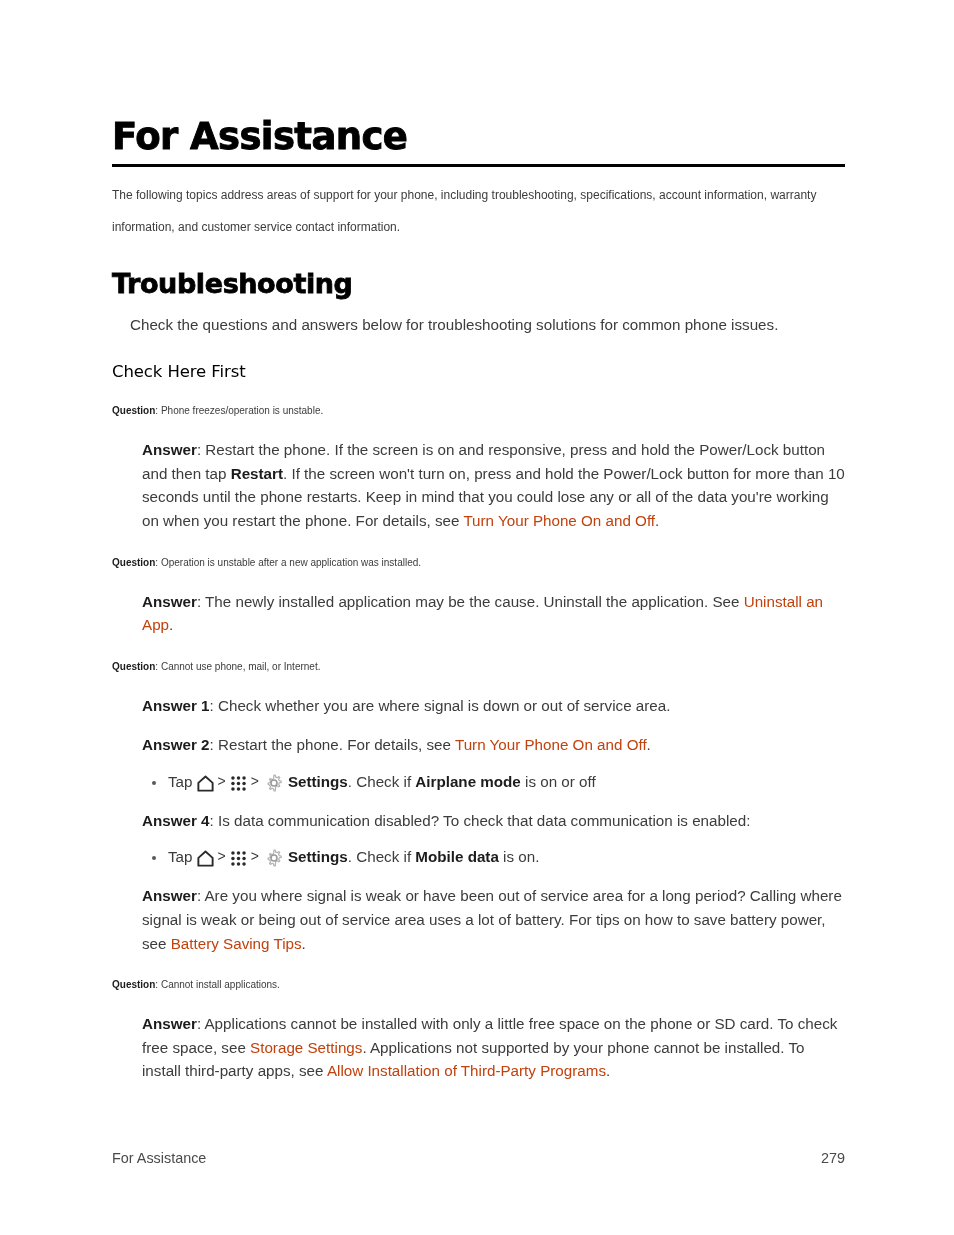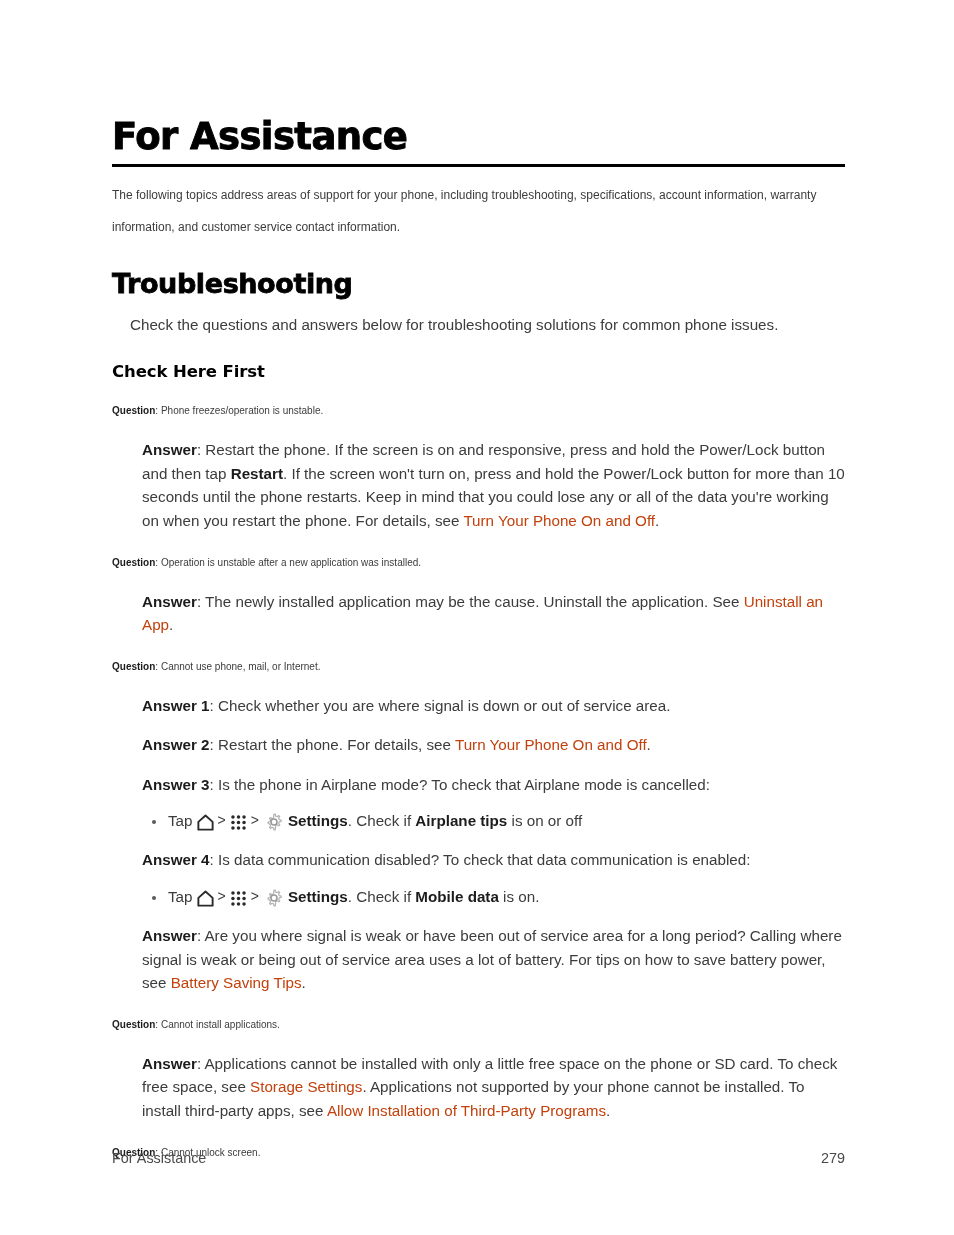--- a/index.html
+++ b/index.html
@@ -67,21 +67,21 @@
   .section-intro {
     font-size: 15.2px;
     line-height: 23px;
     margin: 16px 0 0 18px;
     color: #3c3c3c;
   }
 
   
   .sub-heading {
     font-family: "DejaVu Sans", sans-serif;
-    font-weight: 700;
+    font-weight: 400;
     font-size: 16.5px;
     line-height: 1.1;
     color: #000000;
     margin: 27px 0 0 0;
     letter-spacing: -0.1px;
   }
 
   
   .qa-question {
     font-size: 10px;
@@ -206,23 +206,20 @@
   </p>
 
   <p class="qa-question">
     <span class="lbl">Question</span><span>: </span><span>Cannot use phone, mail, or Internet.</span>
   </p>
   <p class="qa-answer">
     <span class="lbl">Answer 1</span><span>: </span><span>Check whether you are where signal is down or out of service area.</span>
   </p>
   <p class="qa-answer">
     <span class="lbl">Answer 2</span><span>: </span><span>Restart the phone. For details, see </span><span class="lnk">Turn Your Phone On and Off</span><span>.</span>
-  </p>
-  <p class="qa-answer">
-    <span class="lbl">Answer 3</span><span>: </span><span>Is the phone in Airplane mode? To check that Airplane mode is cancelled:</span>
   </p>
 
   <ul class="step-list">
     <li class="step-item">
       <span class="step-text">Tap</span>
       <span class="icon icon-home">
         <svg viewBox="0 0 24 24" width="19" height="19" aria-hidden="true">
           <path d="M12 3.2 L21 11.2 L21 21 L3 21 L3 11.2 Z" fill="none" stroke="#2a2a2a" stroke-width="2.4" stroke-linejoin="round"></path>
         </svg>
       </span>
@@ -244,21 +241,21 @@
       </span>
       <span class="sep">&gt;</span>
       <span class="icon icon-gear">
         <svg viewBox="0 0 24 24" width="20" height="20" aria-hidden="true">
           <path d="M12 2.6 l1.5 0 0.55 2.35 a7 7 0 0 1 1.75 0.72 l2.0-1.3 1.06 1.06 -1.3 2.0 a7 7 0 0 1 0.72 1.75 l2.35 0.55 0 1.5 -2.35 0.55 a7 7 0 0 1 -0.72 1.75 l1.3 2.0 -1.06 1.06 -2.0-1.3 a7 7 0 0 1 -1.75 0.72 L13.5 21.4 l-1.5 0 -0.55-2.35 a7 7 0 0 1 -1.75-0.72 l-2.0 1.3 -1.06-1.06 1.3-2.0 a7 7 0 0 1 -0.72-1.75 L4.87 13.5 l0-1.5 2.35-0.55 a7 7 0 0 1 0.72-1.75 l-1.3-2.0 1.06-1.06 2.0 1.3 a7 7 0 0 1 1.75-0.72 Z" fill="none" stroke="#b4b4b4" stroke-width="1.5" stroke-linejoin="round"></path>
           <circle cx="12" cy="12" r="3.6" fill="none" stroke="#9a9a9a" stroke-width="1.9"></circle>
         </svg>
       </span>
       <span class="lbl">Settings</span>
         <span class="step-text">. Check if </span>
-        <span class="lbl">Airplane tips</span>
+        <span class="lbl">Airplane mode</span>
         <span class="step-text"> is on or off</span>
     </li>
   </ul>
 
   <p class="qa-answer">
     <span class="lbl">Answer 4</span><span>: </span><span>Is data communication disabled? To check that data communication is enabled:</span>
   </p>
 
   <ul class="step-list">
     <li class="step-item">
@@ -302,22 +299,19 @@
     <span class="lbl">Answer</span><span>: </span><span>Are you where signal is weak or have been out of service area for a long period? Calling where signal is weak or being out of service area uses a lot of battery. For tips on how to save battery power, see </span><span class="lnk">Battery Saving Tips</span><span>.</span>
   </p>
 
   <p class="qa-question">
     <span class="lbl">Question</span><span>: </span><span>Cannot install applications.</span>
   </p>
   <p class="qa-answer">
     <span class="lbl">Answer</span><span>: </span><span>Applications cannot be installed with only a little free space on the phone or SD card. To check free space, see </span><span class="lnk">Storage Settings</span><span>. Applications not supported by your phone cannot be installed. To install third-party apps, see </span><span class="lnk">Allow Installation of Third-Party Programs</span><span>.</span>
   </p>
 
-  <p class="qa-question">
-    <span class="lbl">Question</span><span>: </span><span>Cannot unlock screen.</span>
-  </p>
 
 </div>
 
 <div class="footer">
   <span>For Assistance</span>
   <span>279</span>
 </div>
 
 </body></html>

